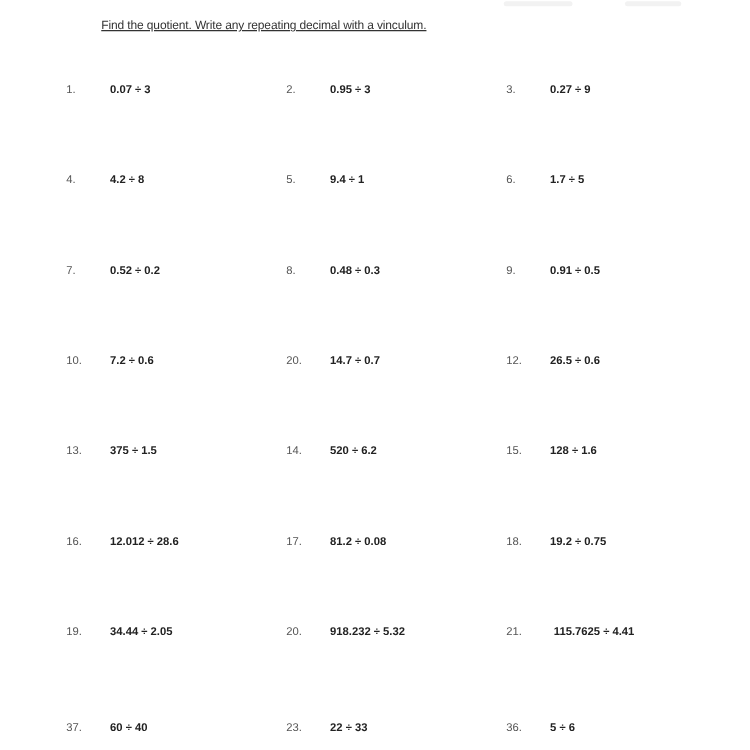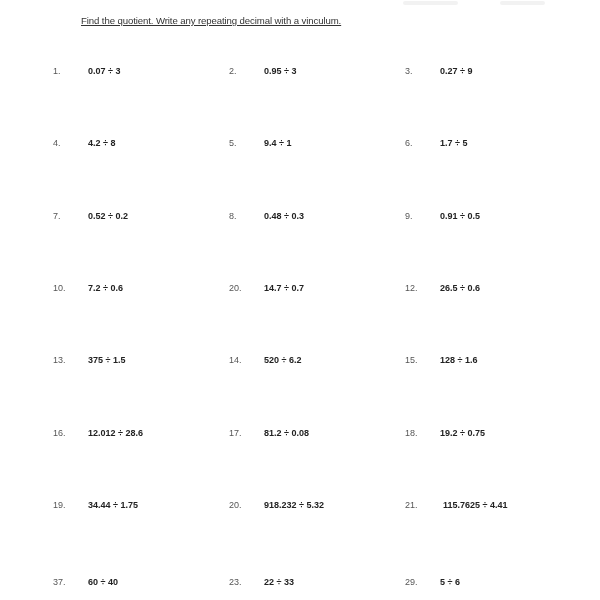--- a/index.html
+++ b/index.html
@@ -145,35 +145,35 @@
   <span class="num">17.</span>
   <span class="expr">81.2 ÷ 0.08</span>
 </div>
 <div class="problem" style="left:405px;top:428px;">
   <span class="num">18.</span>
   <span class="expr">19.2 ÷ 0.75</span>
 </div>
 
 <div class="problem" style="left:53px;top:500px;">
   <span class="num">19.</span>
-  <span class="expr">34.44 ÷ 1.75</span>
+  <span class="expr">34.44 ÷ 2.05</span>
 </div>
 <div class="problem" style="left:229px;top:500px;">
   <span class="num">20.</span>
   <span class="expr">918.232 ÷ 5.32</span>
 </div>
 <div class="problem" style="left:405px;top:500px;">
   <span class="num">21.</span>
   <span class="expr" style="left:38px;">115.7625 ÷ 4.41</span>
 </div>
 
 <div class="problem" style="left:53px;top:577px;">
   <span class="num">37.</span>
   <span class="expr">60 ÷ 40</span>
 </div>
 <div class="problem" style="left:229px;top:577px;">
   <span class="num">23.</span>
   <span class="expr">22 ÷ 33</span>
 </div>
 <div class="problem" style="left:405px;top:577px;">
-  <span class="num">29.</span>
+  <span class="num">36.</span>
   <span class="expr">5 ÷ 6</span>
 </div>
 
 </body></html>

